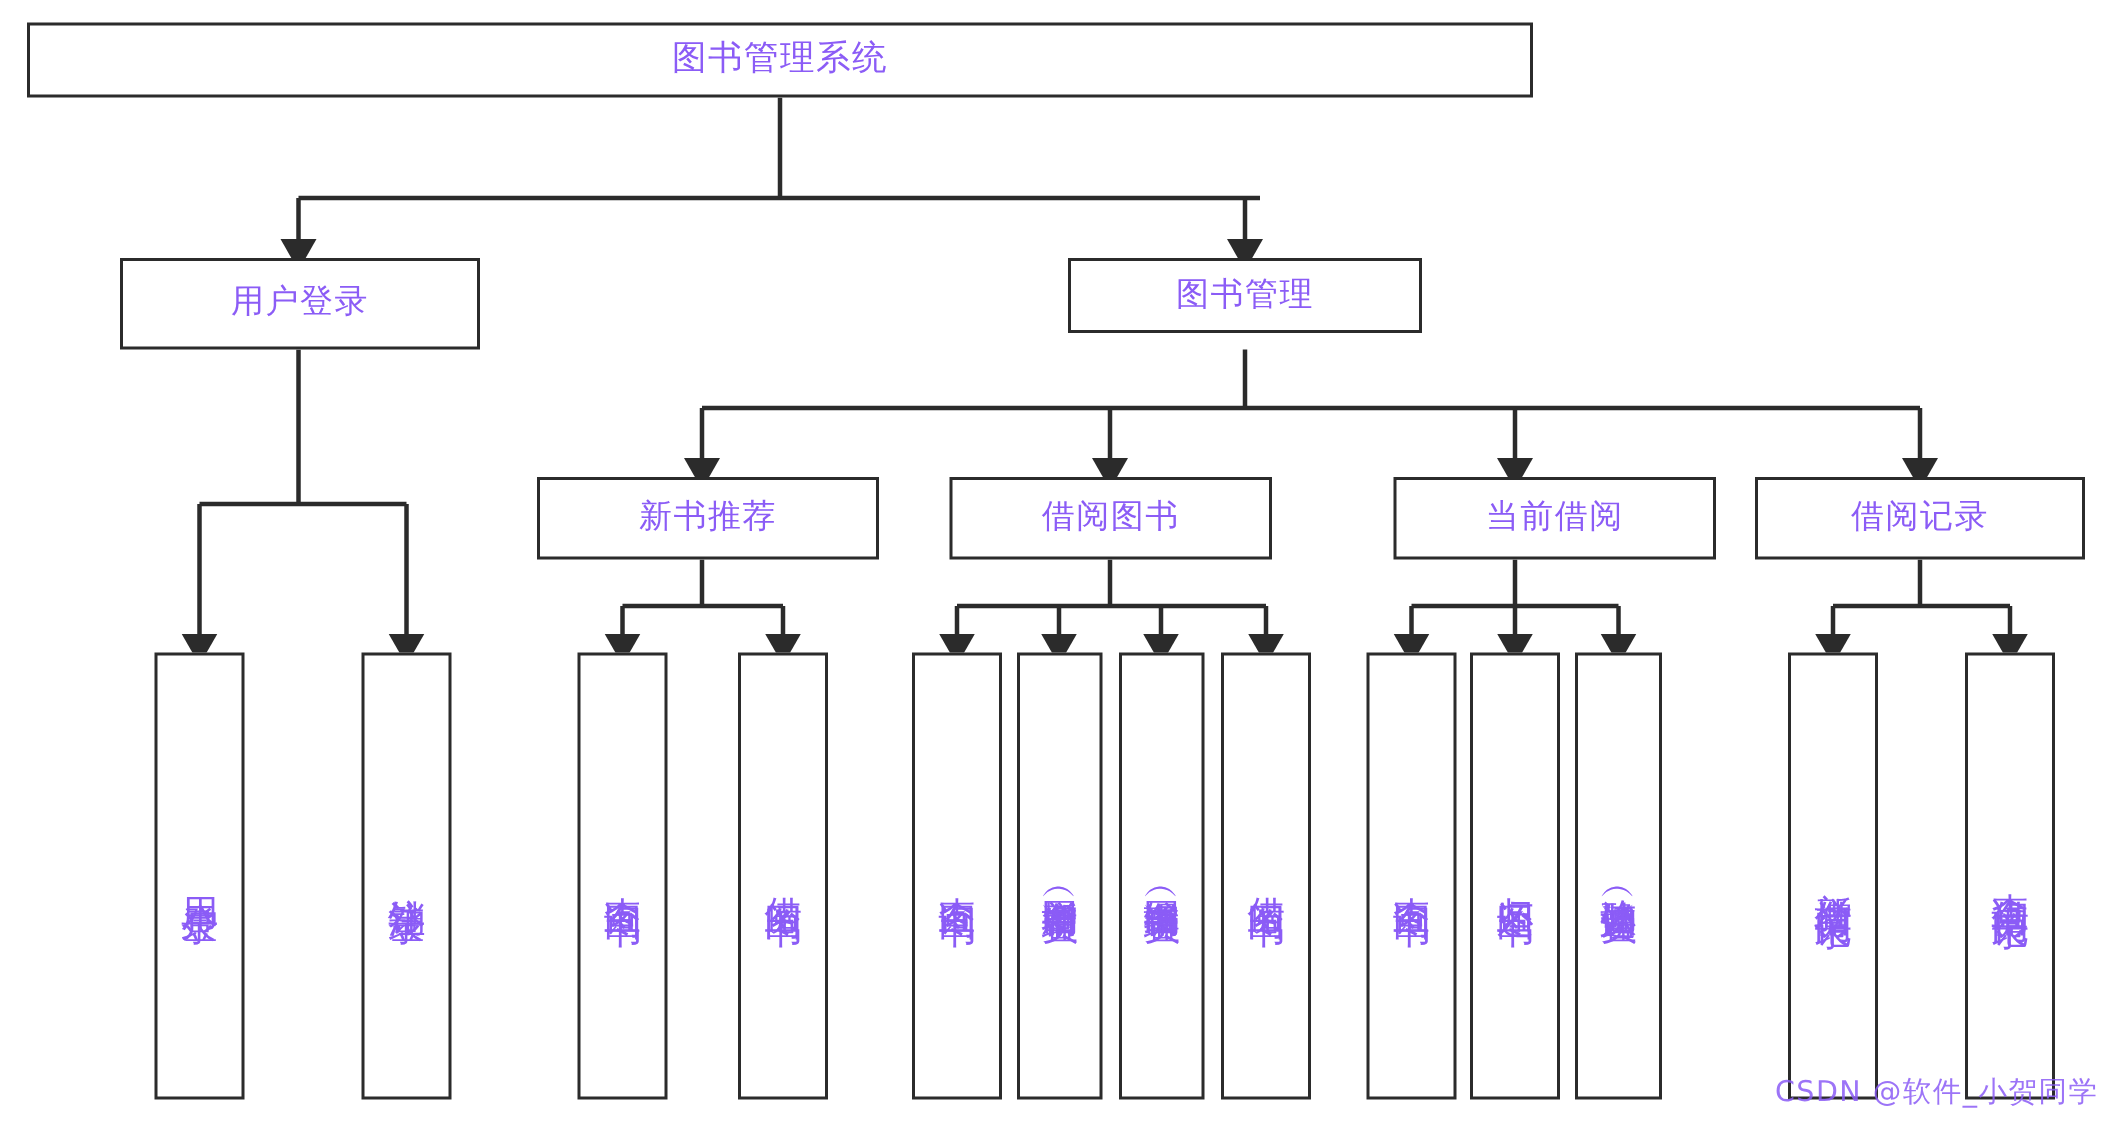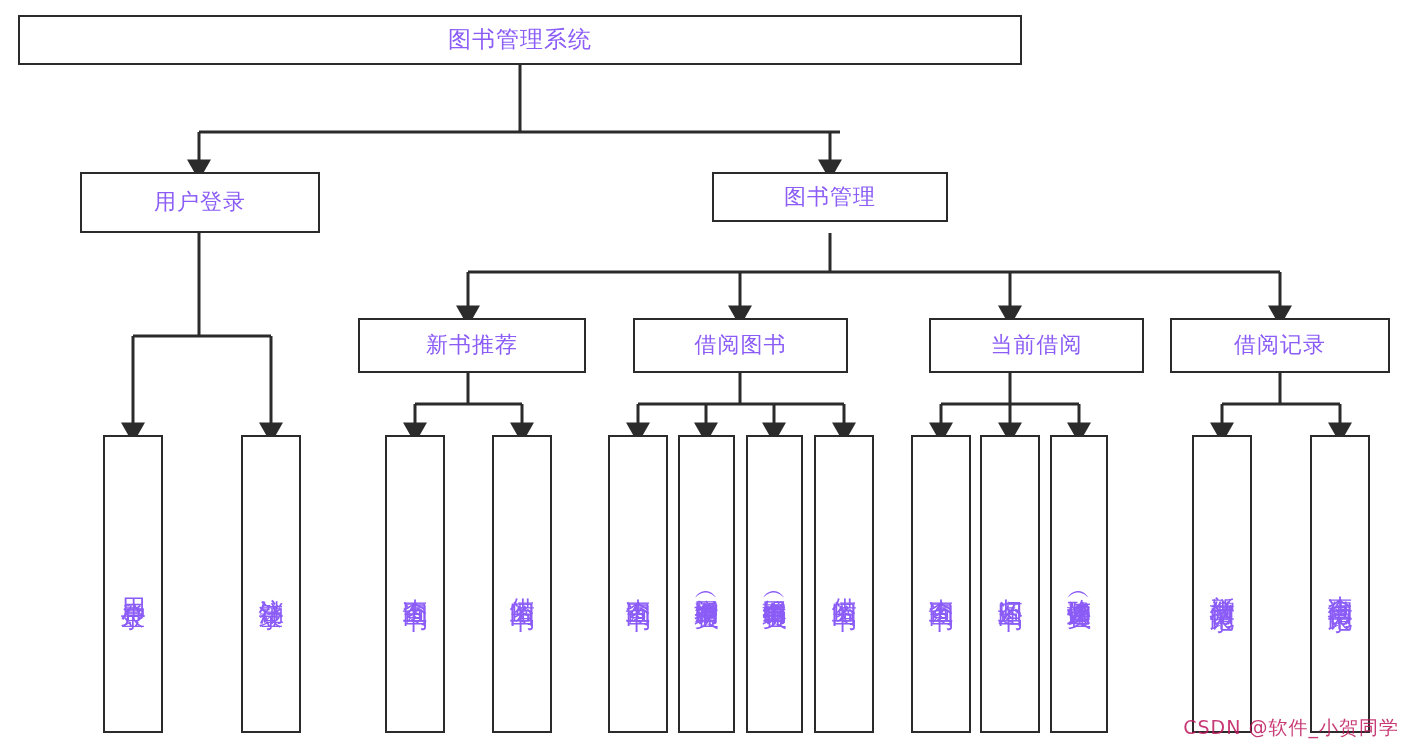--- a/index.html
+++ b/index.html
@@ -55,21 +55,21 @@
   }
   .node.vert.tight .vtext{
     letter-spacing:1px;
     font-size:24px;
   }
   .watermark{
     position:absolute;
     right:6px;
     bottom:6px;
     font-size:19px;
-    color:#be185d;
+    color:#8b5cf6;
     opacity:.85;
     letter-spacing:1px;
     white-space:nowrap;
     font-family:"DejaVu Sans","Liberation Sans",sans-serif;
   }
 </style>
 </head>
 <body>
 
 <div id="canvas">

